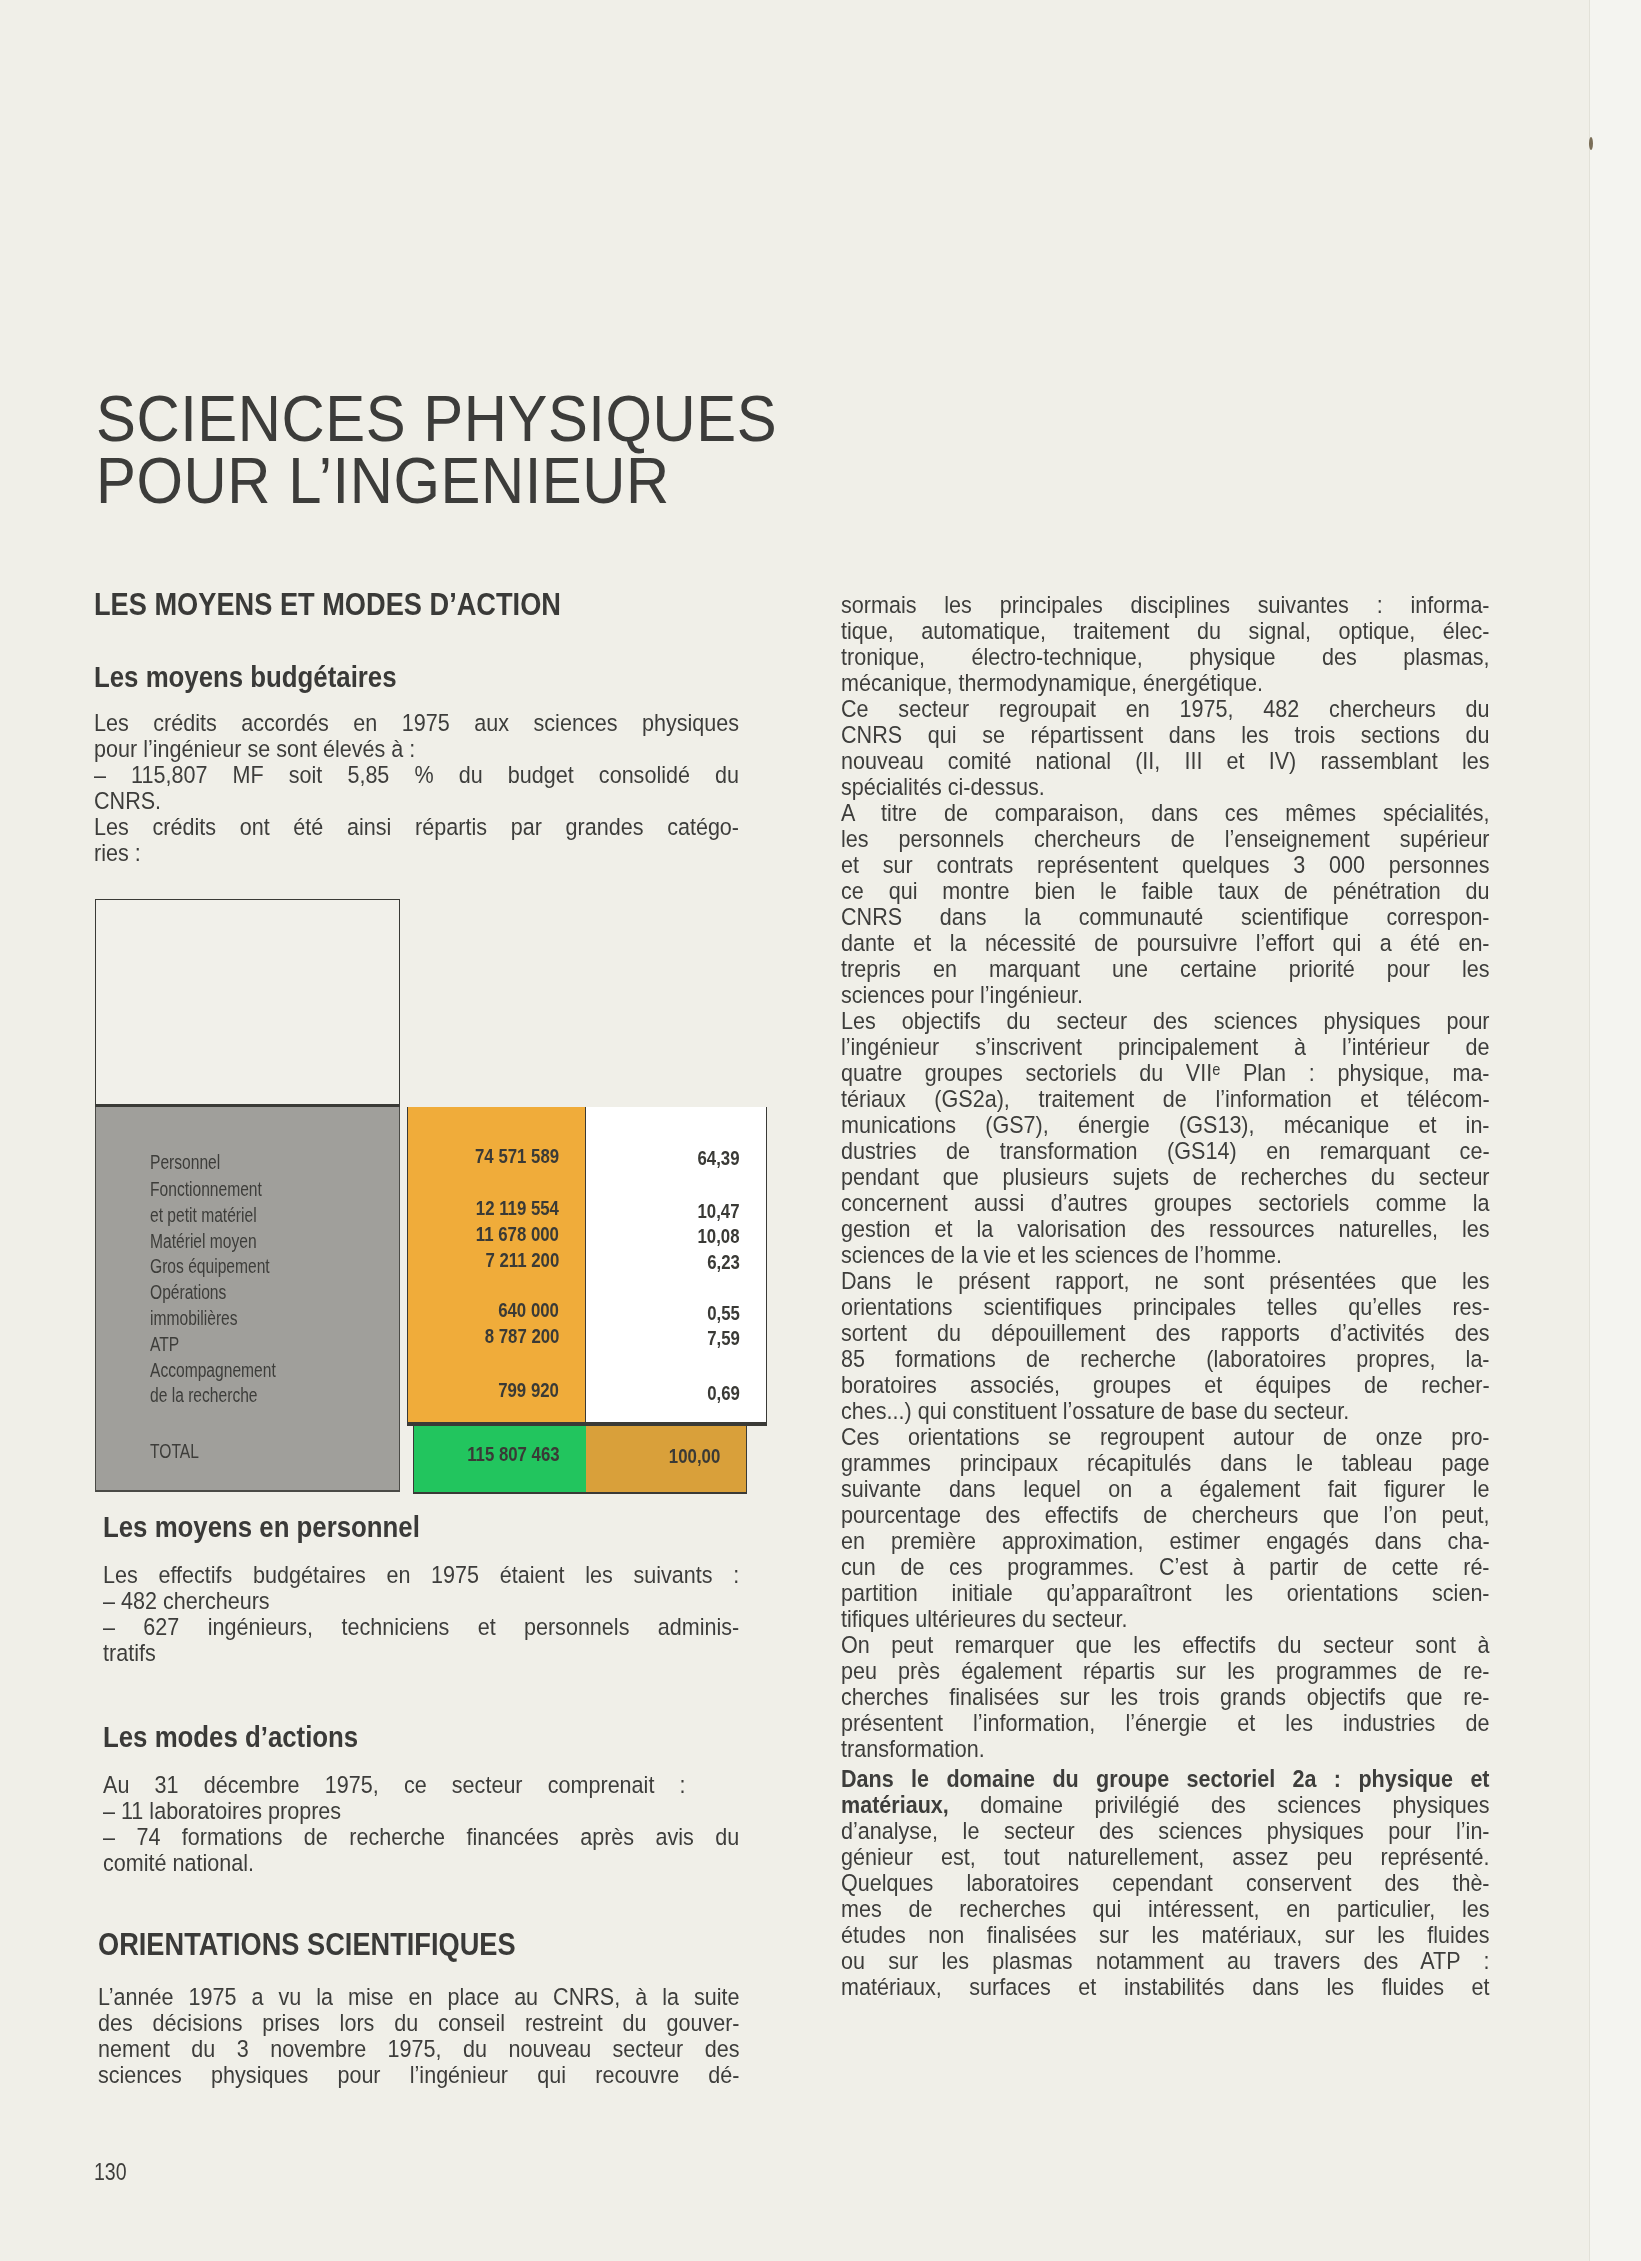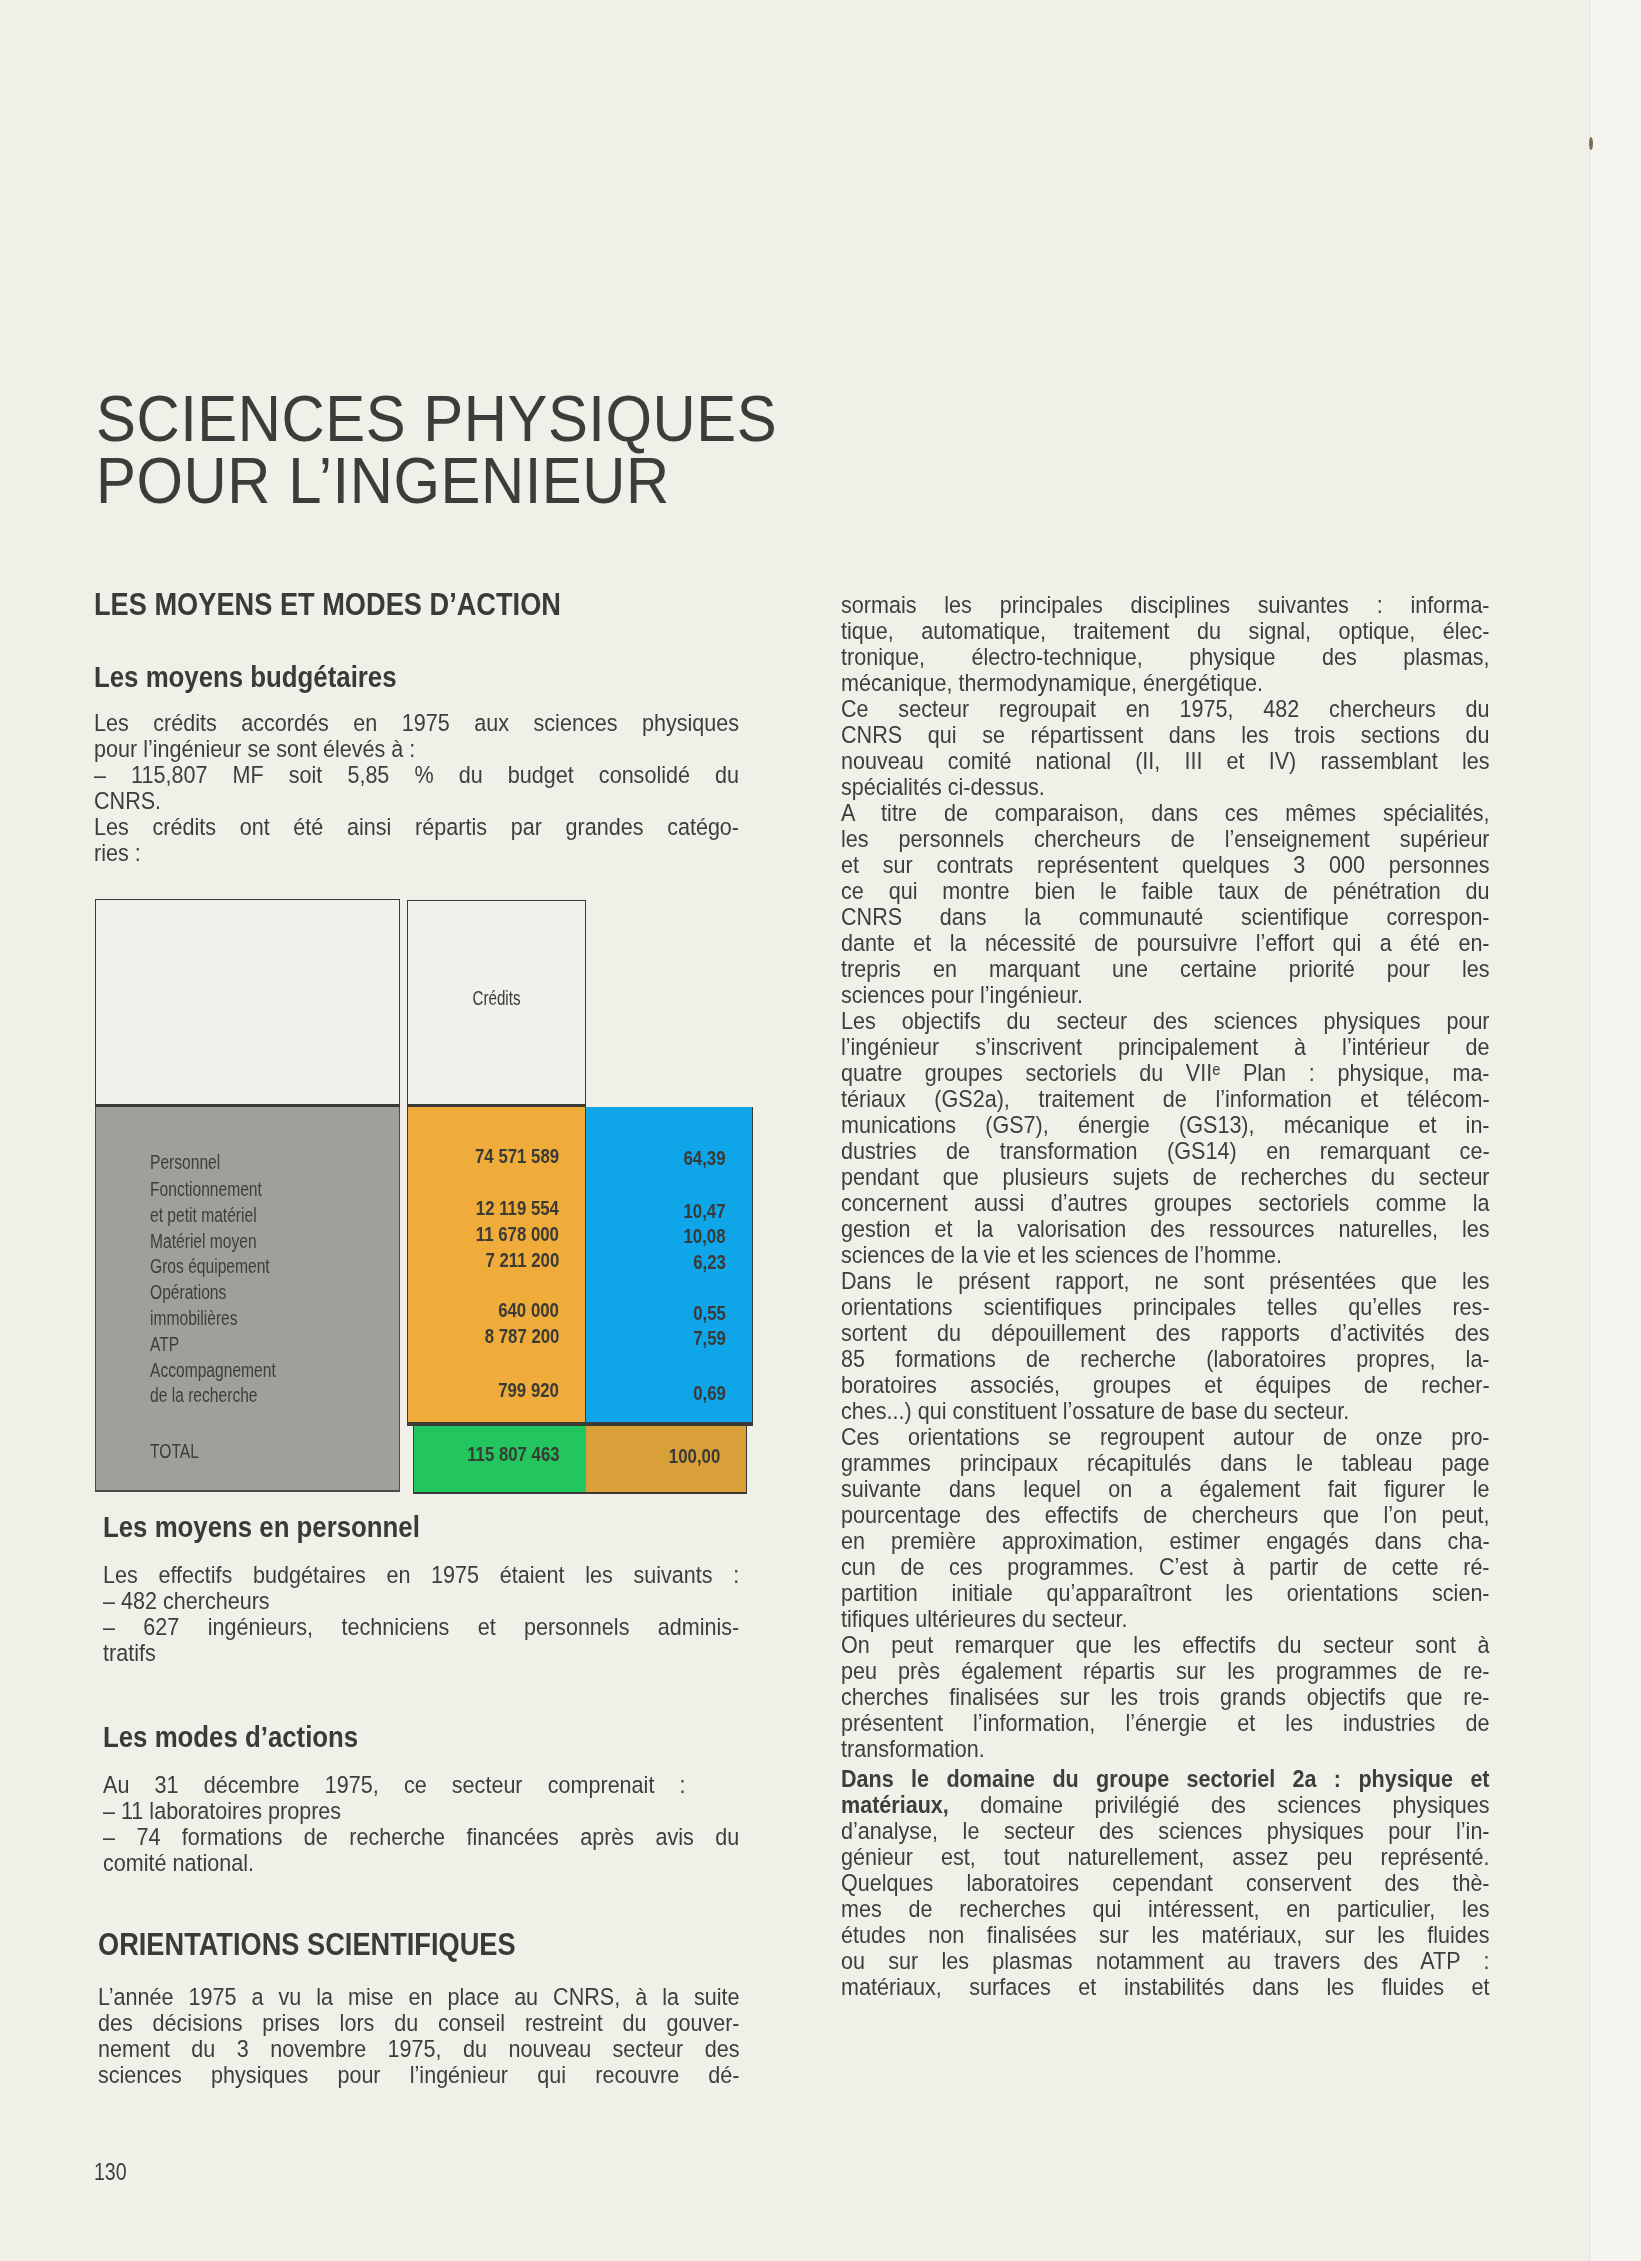--- a/index.html
+++ b/index.html
@@ -51,21 +51,21 @@
   .tbl-left, .tbl-right { position: absolute; }
   .tbl-left { left: 95px; top: 899px; width: 305px; height: 594px; }
   .tbl-right { left: 407px; top: 900px; width: 339px; height: 594px; }
   .cell { position: absolute; box-sizing: border-box; }
   .hdr-blank { left: 0; top: 0; width: 305px; height: 208px; border: 1.9px solid #3a3a36; border-bottom: 3.9px solid #3a3a36; background: #f1f0ea; }
   .lab-body { left: 0; top: 208px; width: 305px; height: 337px; background: #a09f9b; border-left: 1.9px solid #4a4a46; border-right: 1.9px solid #4a4a46; border-bottom: 4.5px solid #3a3a36; padding-left: 32px; }
   .lab-total { left: 0; top: 527px; width: 305px; height: 66px; background: #a09f9b; border-left: 1.9px solid #4a4a46; border-right: 1.9px solid #4a4a46; border-bottom: 2.6px solid #4a4a46; }
   .hdr-cred { left: 0; top: 0; width: 179px; height: 207px; border: 1.9px solid #3a3a36; border-right: 1.3px solid #3a3a36; border-bottom: 3.9px solid #3a3a36; background: #f1f0ea; }
   .hdr-part { left: 179px; top: 0; width: 161px; height: 207px; border: 1.9px solid #3a3a36; border-left: 0; border-bottom: 3.9px solid #3a3a36; background: #f1f0ea; }
   .cred-body { left: 0; top: 207px; width: 179px; height: 319px; background: #f0ac3a; border-left: 1.9px solid #3a3a36; border-right: 1.3px solid #3a3a36; border-bottom: 4.5px solid #3a3a36; }
-  .part-body { left: 179px; top: 207px; width: 167px; height: 319px; background: #0ea5e9; border-right: 1.9px solid #3a3a36; border-bottom: 4.5px solid #3a3a36; }
+  .part-body { left: 179px; top: 207px; width: 181px; height: 319px; background: #ffffff; border-right: 1.9px solid #3a3a36; border-bottom: 4.5px solid #3a3a36; }
   .cred-total { left: 6px; top: 526px; width: 179px; height: 68px; background: #22c55e; border-left: 1.9px solid #3a3a36; border-right: 1.3px solid #3a3a36; border-bottom: 2.6px solid #3a3a36; }
   .part-total { left: 179px; top: 526px; width: 161px; height: 68px; background: #d9a03a; border-right: 1.9px solid #3a3a36; border-bottom: 2.6px solid #3a3a36; }
   .tcond { font-size: 19.4px; color: #3a3a36; transform: scaleX(0.78); }
   .hdr-text {
     position: absolute; left: 0; right: 0; text-align: center; line-height: 26px; font-size: 19.4px;
   }
   .hdr-text span { display: block; }
   .labels { position: absolute; left: 54px; top: 0; width: 323px; transform: scaleX(0.78); transform-origin: left top; font-size: 20px; color: #3d3d3a; }
   .labels span { position: absolute; left: 0; white-space: nowrap; }
   .vals { position: absolute; left: 0; top: 0; width: 100%; height: 100%; font-size: 21px; color: #3a3a36; font-weight: bold; }
@@ -114,25 +114,20 @@
     </div>
   </div>
   <div class="cell lab-total">
     <div class="labels">
       <span style="top:14px;">TOTAL</span>
     </div>
   </div>
 </div>
 
 <div class="tbl-right">
-  <div class="cell hdr-cred">
-    <div class="hdr-text tcond" style="top:84px;">
-      <span>Crédits</span>
-    </div>
-  </div>
   <div class="cell cred-body">
     <div class="vals">
       <span style="top:37px;">74 571 589</span>
       <span style="top:89px;">12 119 554</span>
       <span style="top:115px;">11 678 000</span>
       <span style="top:141px;">7 211 200</span>
       <span style="top:191px;">640 000</span>
       <span style="top:217px;">8 787 200</span>
       <span style="top:271px;">799 920</span>
     </div>

